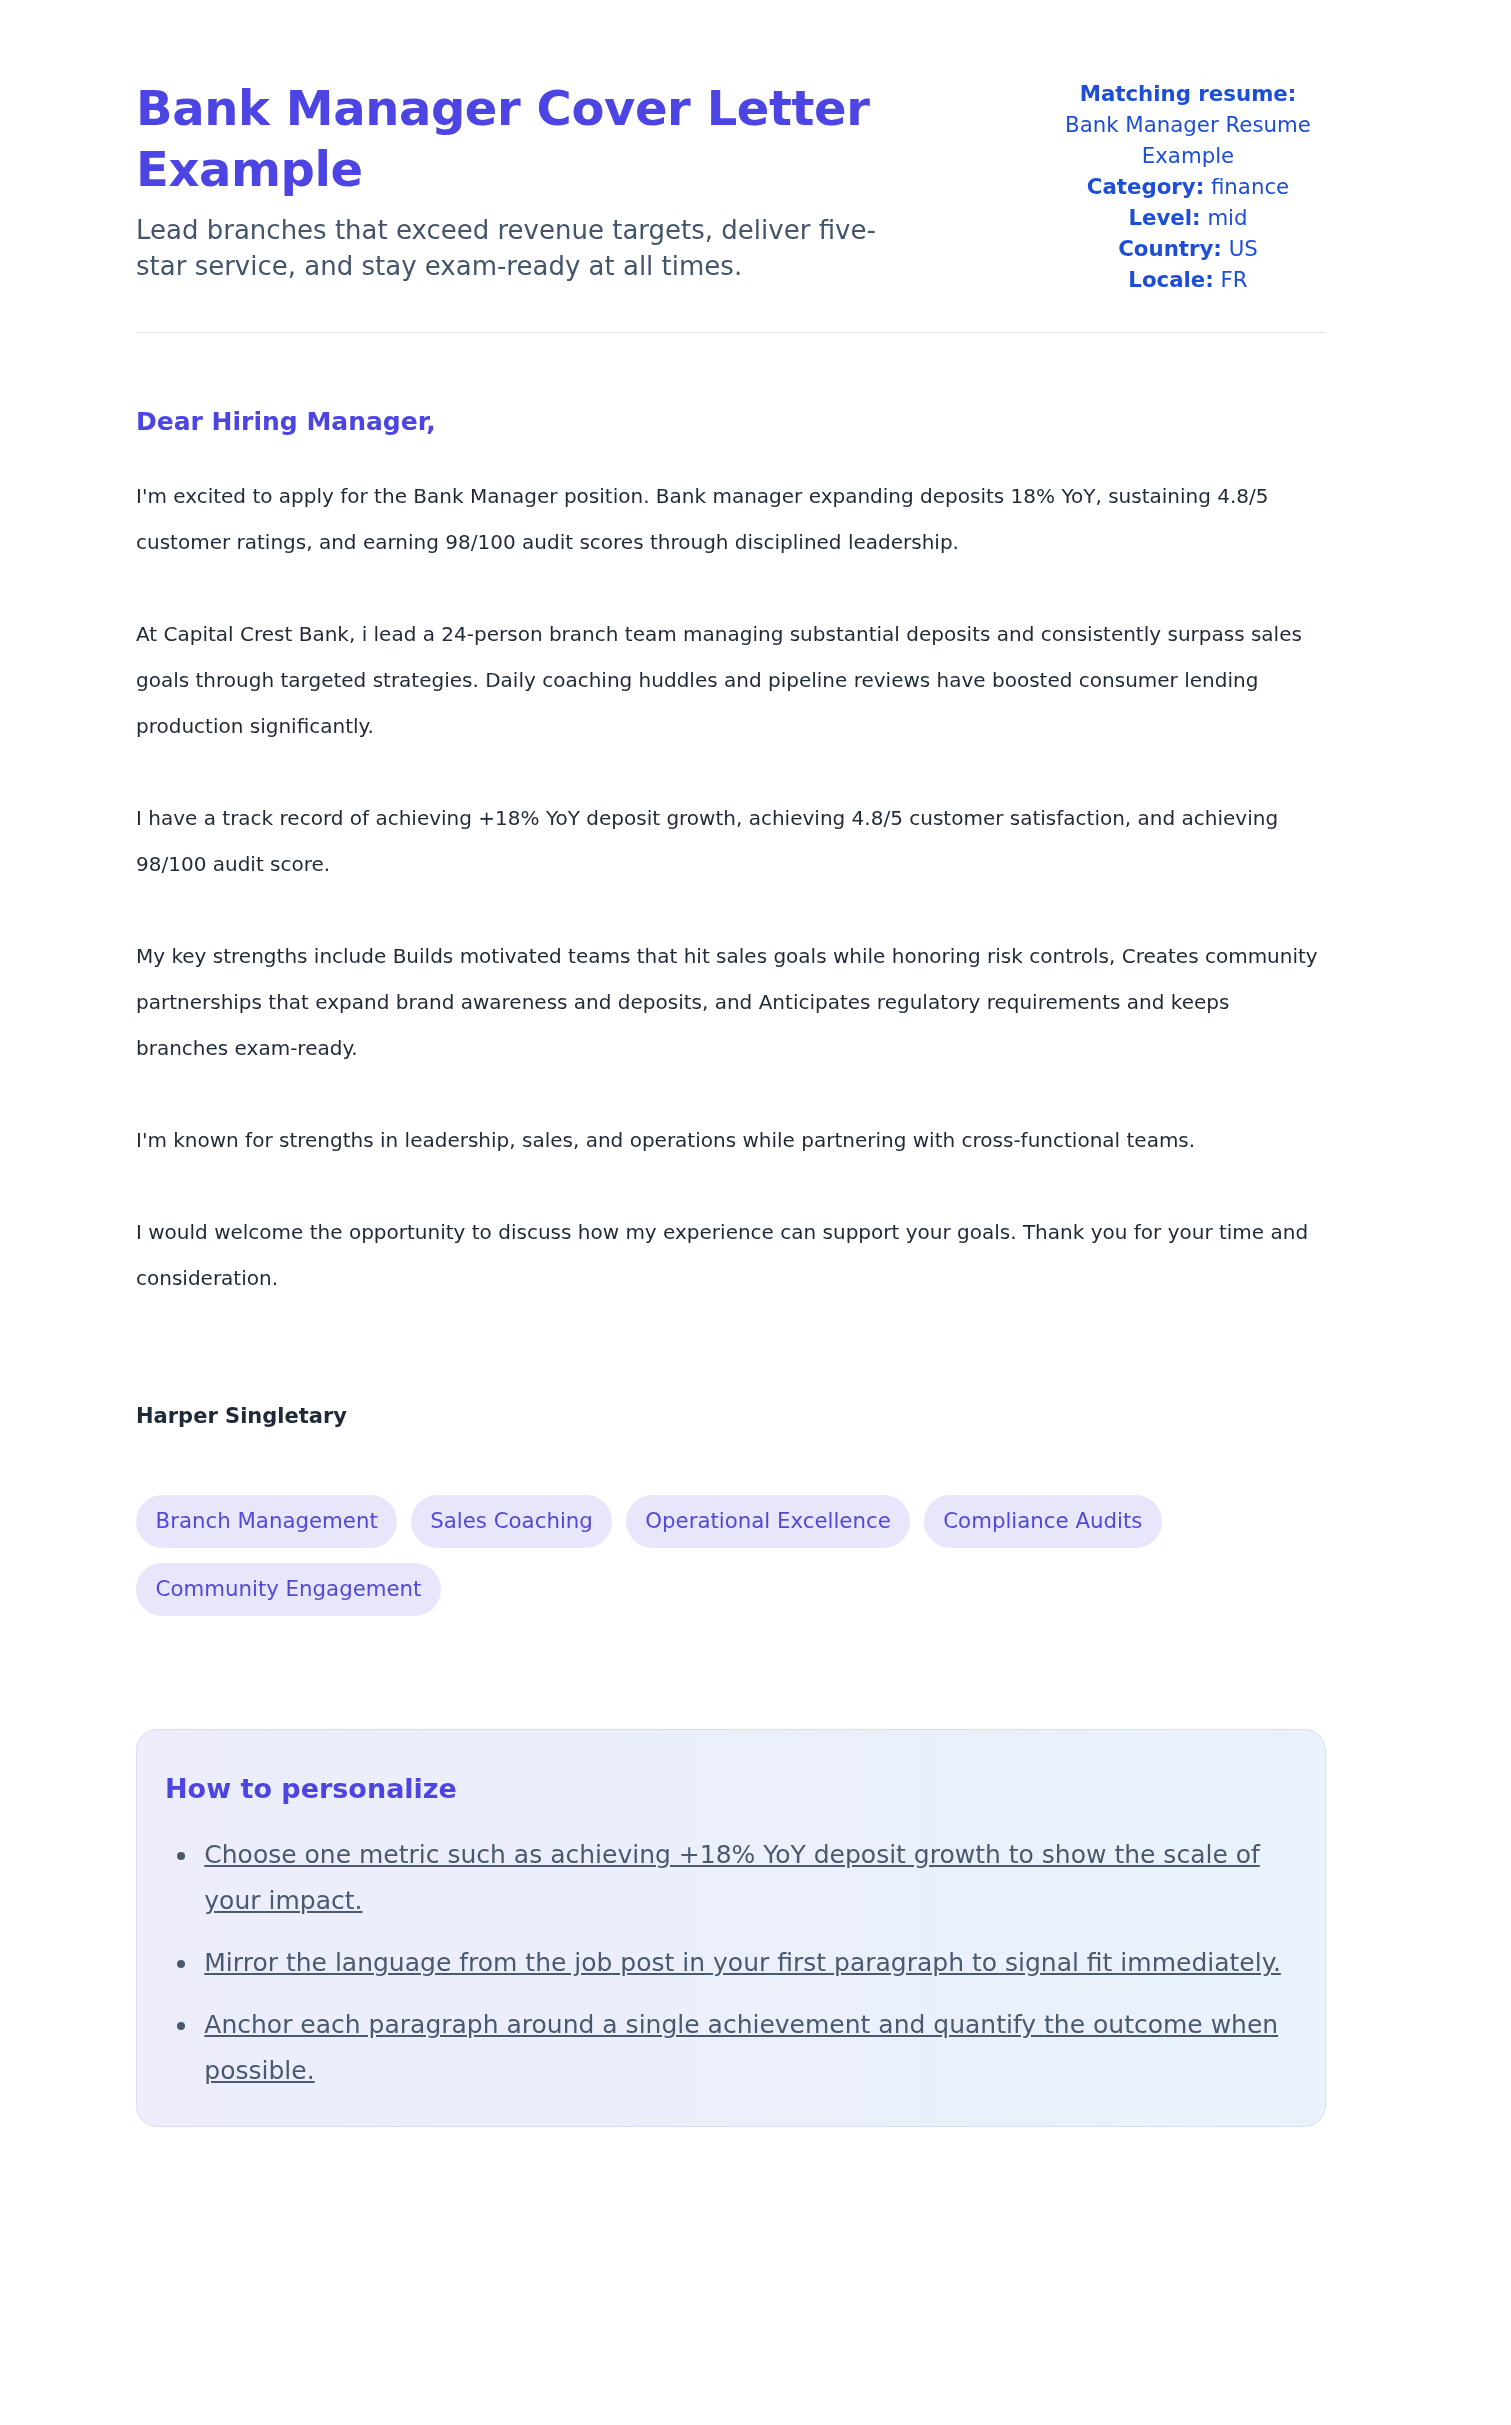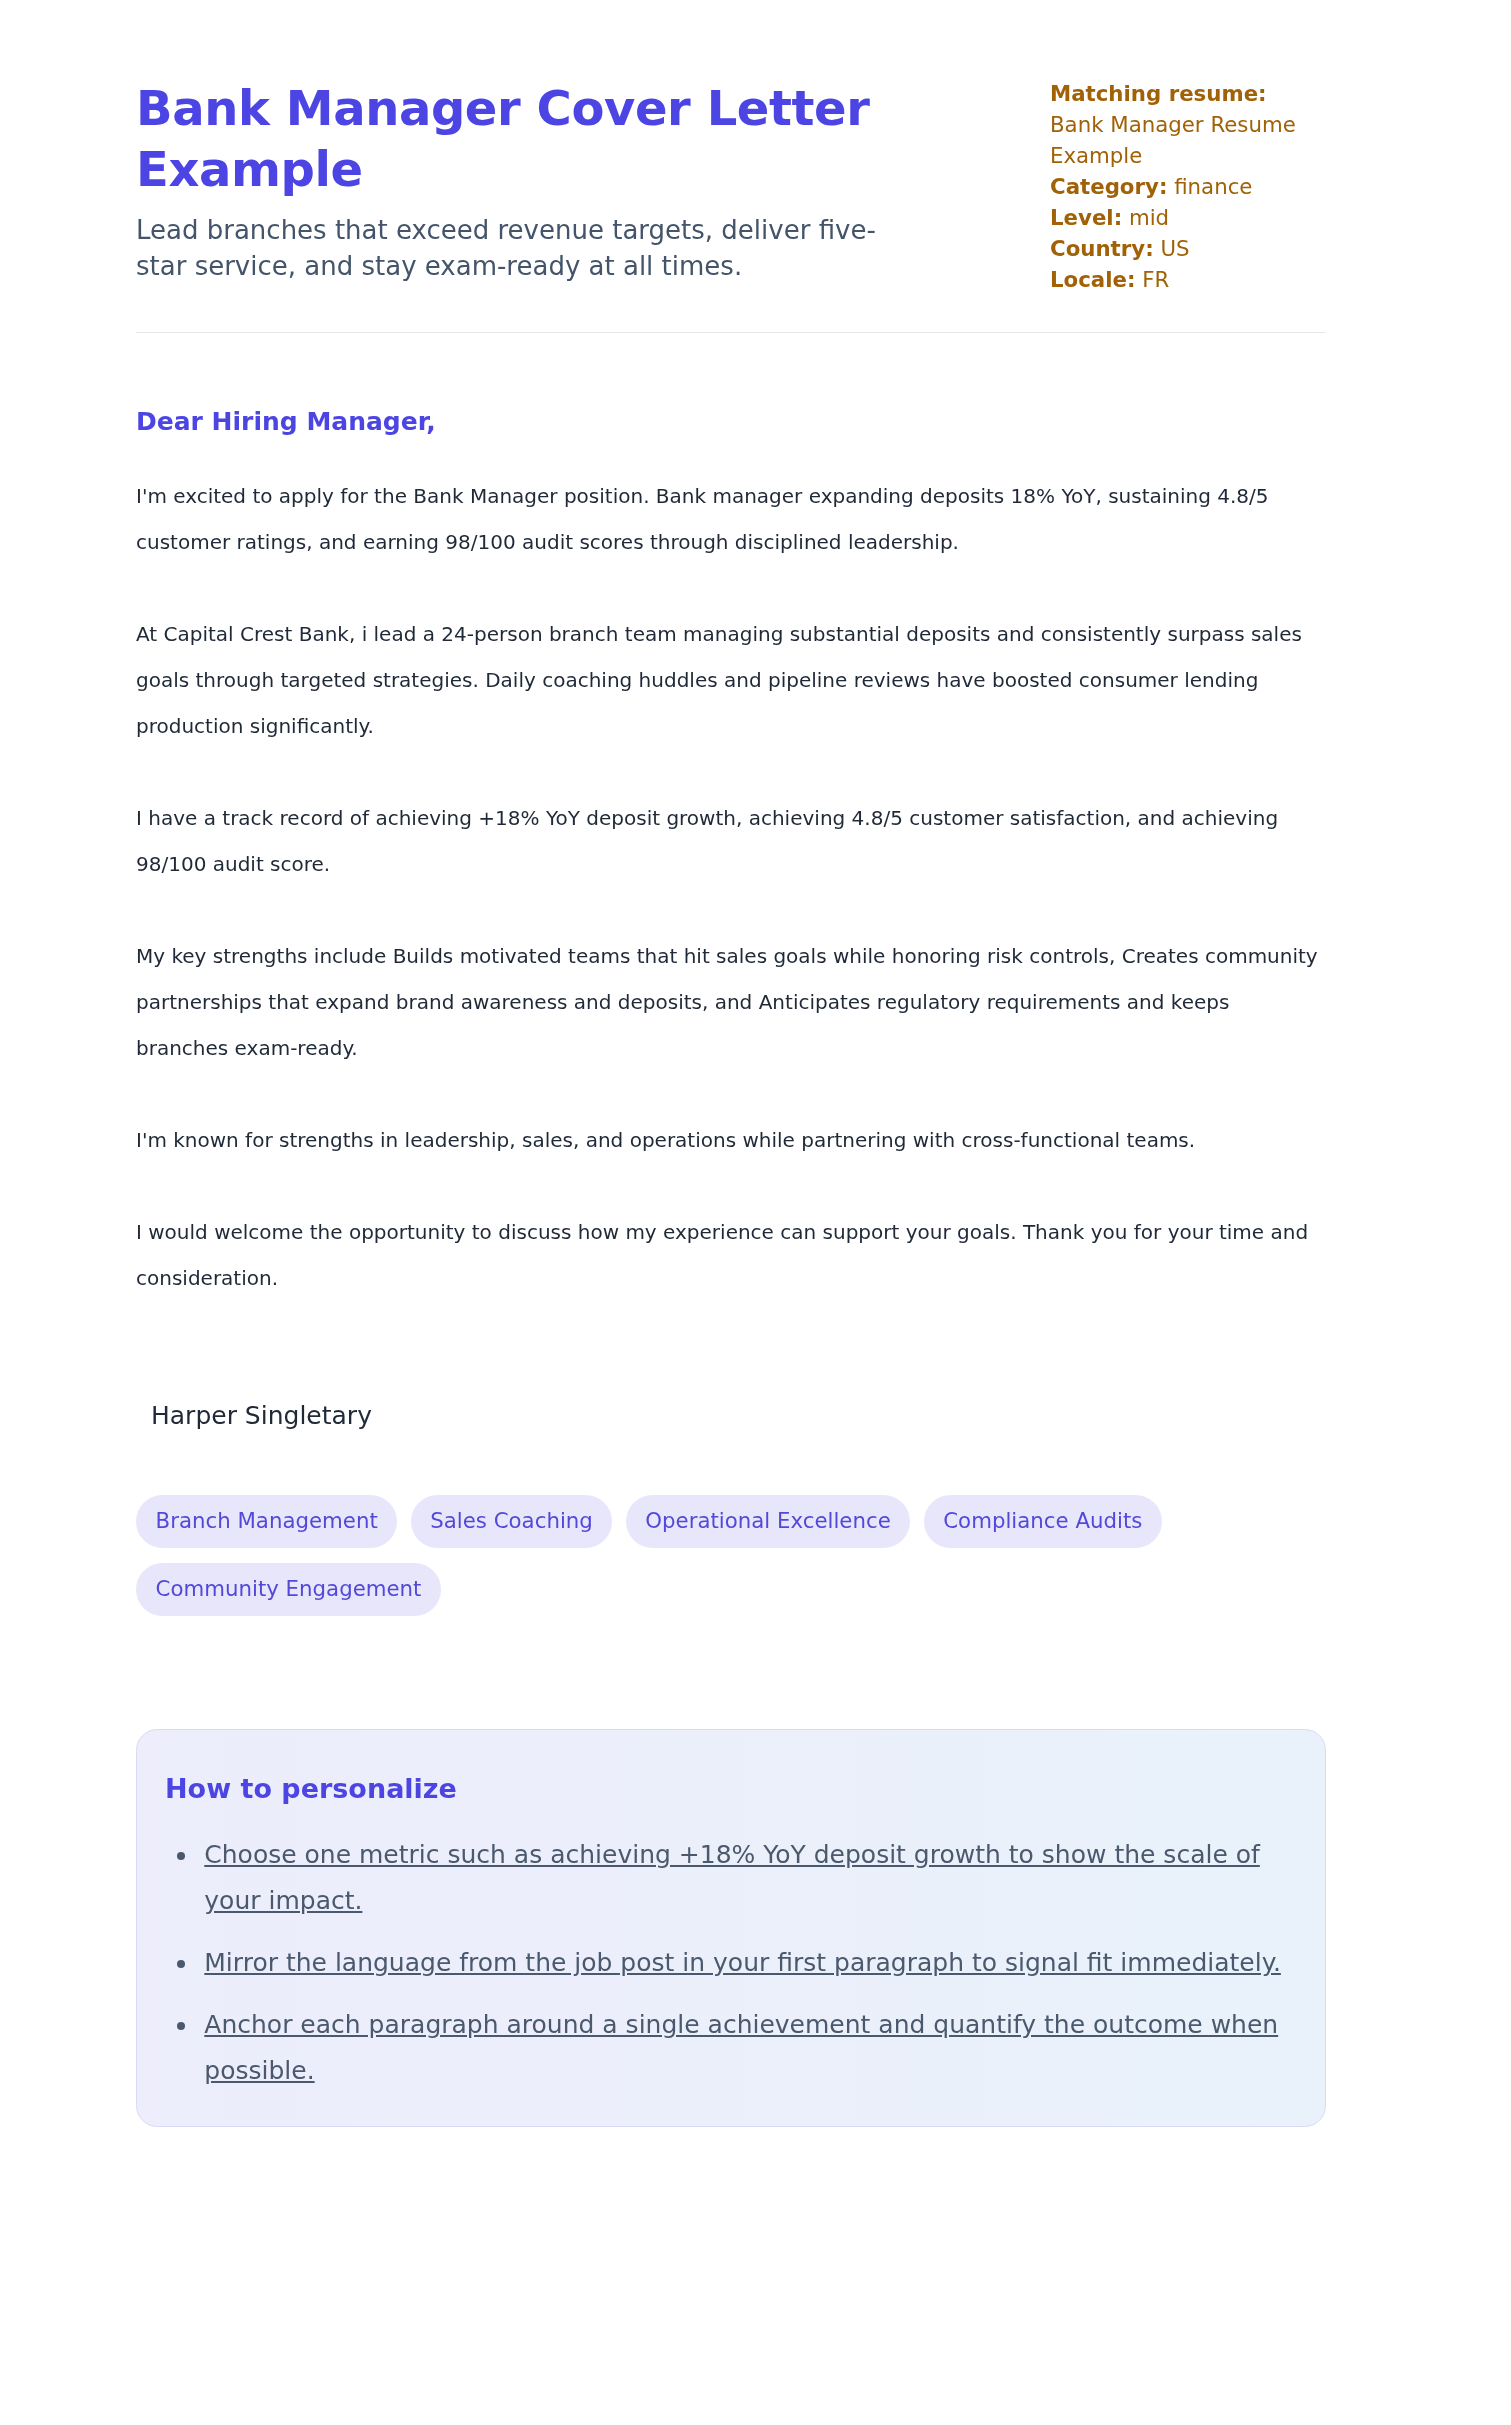--- a/index.html
+++ b/index.html
@@ -15,35 +15,35 @@
   .header { display: flex; justify-content: space-between; align-items: flex-start; }
   .header-left { width: 836px; }
   .title {
     margin: 0; font-size: 48px; line-height: 61px; font-weight: 700;
     color: #4c45e4; letter-spacing: -0.4px;
   }
   .subtitle {
     margin: 12.4px 0 0; max-width: 782px;
     font-size: 26px; line-height: 36px; font-weight: 400; color: #44546a;
   }
-  .meta { width: 276px; text-align: left; font-size: 21.3px; line-height: 31px; color: #a16207; }
+  .meta { width: 276px; text-align: center; font-size: 21.3px; line-height: 31px; color: #1d4ed8; }
   .meta-row { margin: 0; }
   .meta-label { font-weight: 700; }
 
   .divider { border: none; border-top: 1.8px solid #e4e7ec; margin: 37px 0 0; }
 
   
   .greeting {
     margin: 66px 0 27.6px; font-size: 25px; line-height: 46px;
     font-weight: 700; color: #4c45e4;
   }
   .para { margin: 0 0 46px; font-size: 20px; line-height: 46px; color: #1f2937; }
 
   .signature { margin-top: 92px; }
-  .sig-name { margin: 15px; font-size: 25px; line-height: 46px; font-weight: 400; color: #1f2937; }
+  .sig-name { margin: 0; font-size: 21px; line-height: 46px; font-weight: 700; color: #1f2937; }
   .sig-role { margin: 7.1px 0 0; font-size: 25px; line-height: 46px; color: #4c5c72; }
 
   
   .tags { margin-top: 56px; display: flex; flex-wrap: wrap; gap: 15px 13.3px; }
   .tag {
     display: inline-block; background: #e8e6fb; color: #5349d9;
     font-size: 21.3px; line-height: 28.5px; padding: 12.4px 19.6px;
     border-radius: 8891px; white-space: nowrap;
   }
 

